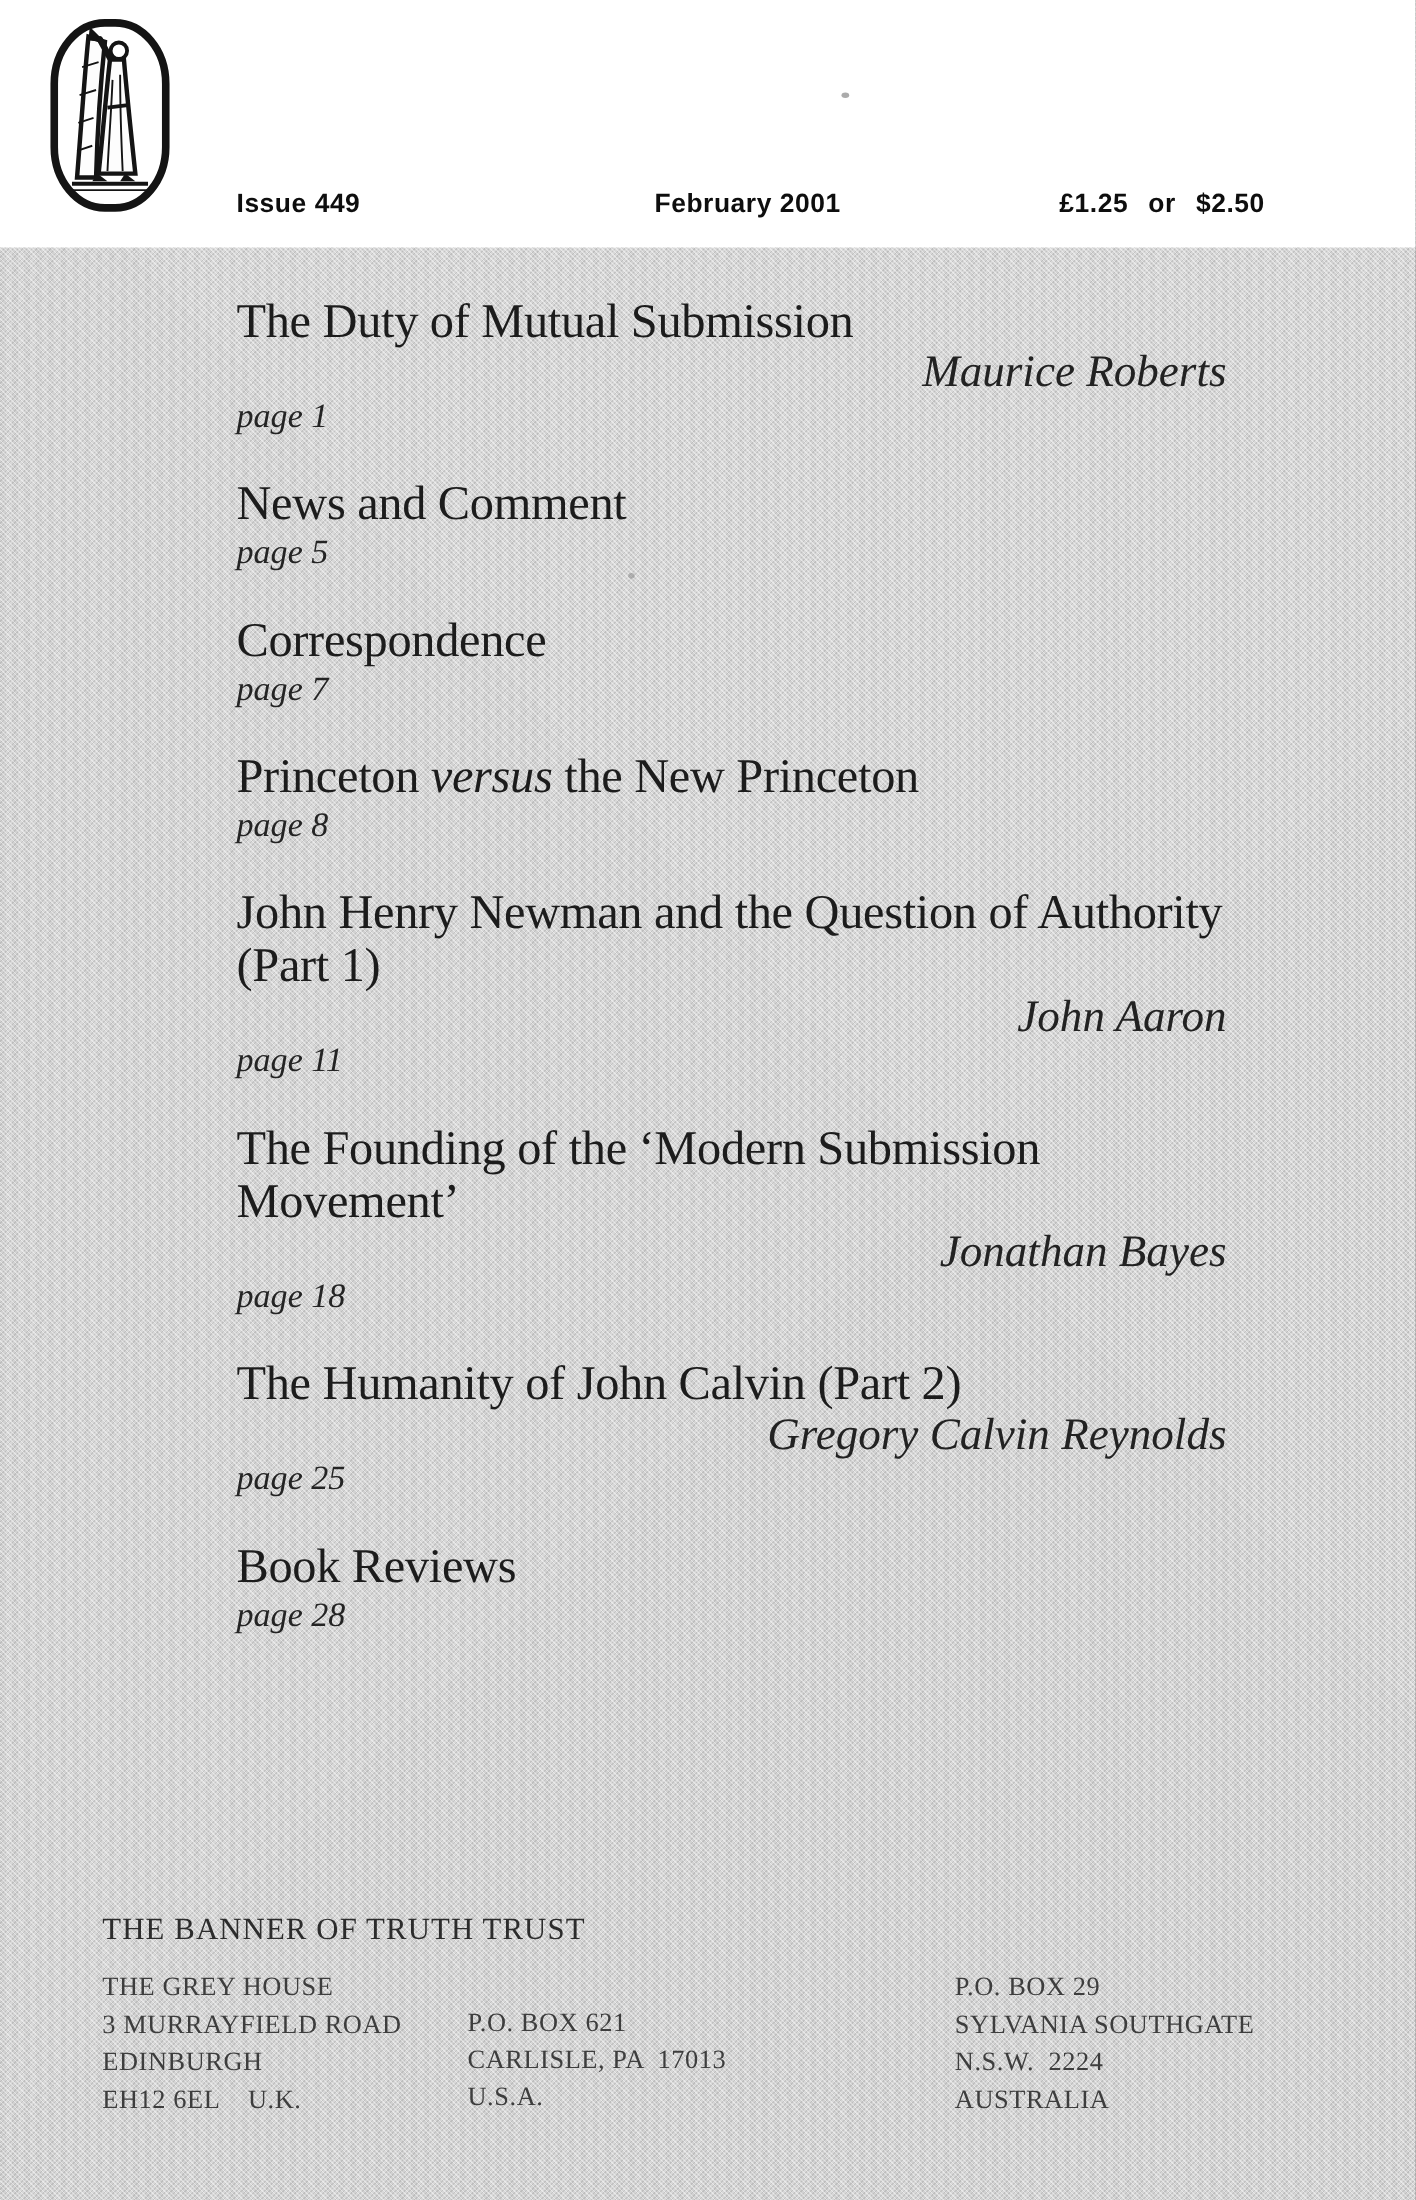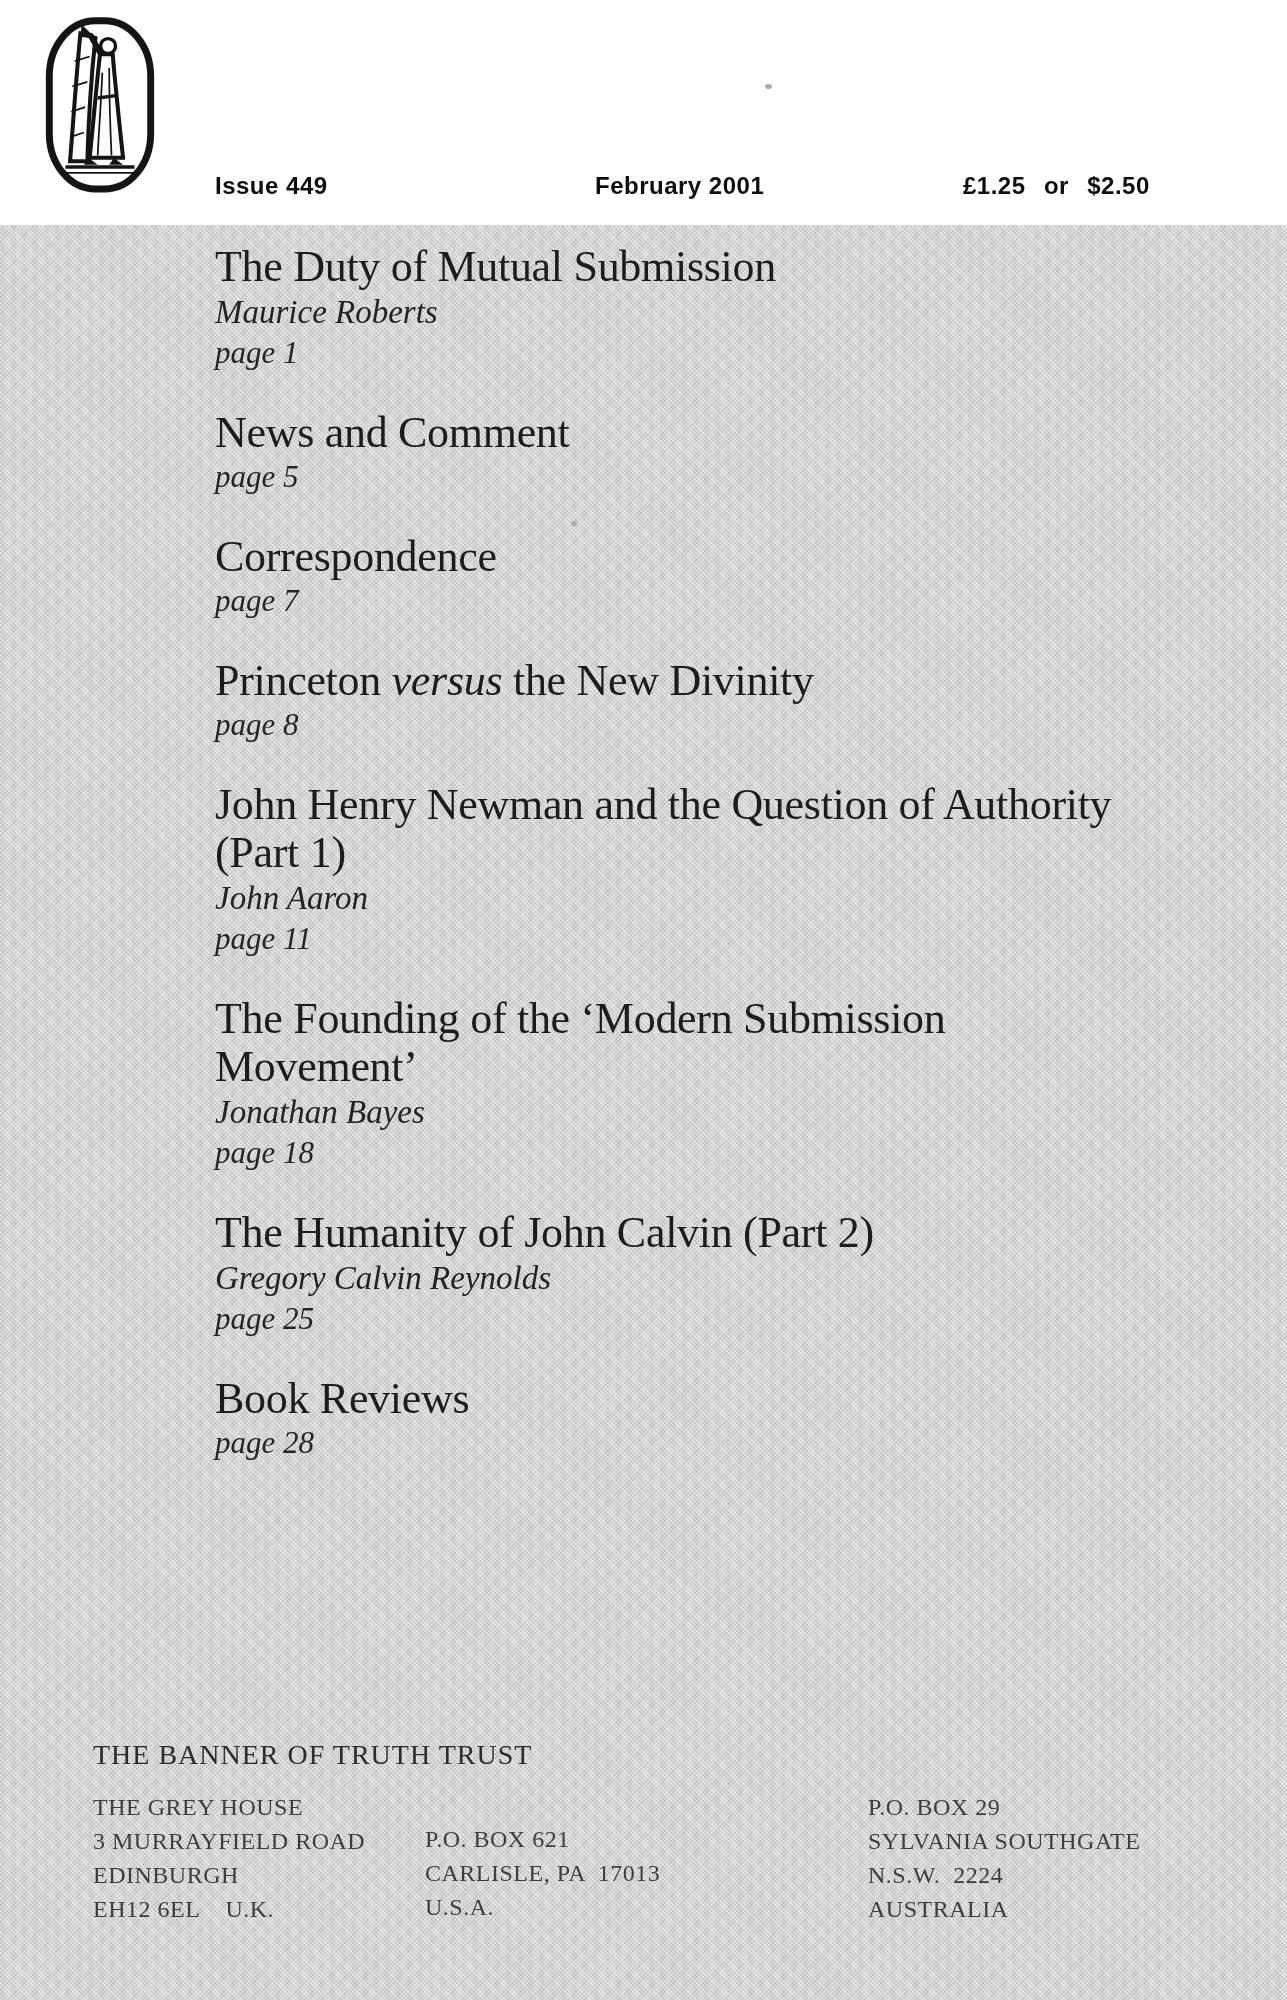--- a/index.html
+++ b/index.html
@@ -36,31 +36,31 @@
   .price { left:963px; word-spacing:2px; }
 
   
   .speck { position:absolute; border-radius:50%; background:#8f8f8f; opacity:0.75; }
   .speck-1 { left:765px; top:84px;  width:7px; height:5px; }
   .speck-2 { left:571px; top:521px; width:6px; height:5px; opacity:0.55; }
 
   
   .contents {
     position:absolute; top:225px; left:215px; width:900px;
-    padding-top:18px;
+    padding-top:43px;
   }
   .entry { margin:0 0 36px 0; }
   .entry-title {
     margin:0; font-weight:400;
     font-size:44px; line-height:48px;
     color:#1c1c1c; letter-spacing:-0.3px;
   }
   .entry-title .em { font-style:italic;text-align:right; }
   .entry-author {
-    font-style:italic; font-size:33px; line-height:42px; color:#222222;
+    font-style:italic; font-size:41px; line-height:42px; color:#222222;text-align:right;
   }
   .entry-page {
     font-style:italic; font-size:31px; line-height:40px; color:#242424;
   }
 
   
   .publisher { position:absolute; top:1738px; left:93px; right:30px; color:#2e2e2e; }
   .publisher-name {
     margin:0 0 18px 0; font-weight:400;
     font-size:28px; line-height:34px; letter-spacing:1px;
@@ -118,21 +118,21 @@
       <h2 class="entry-title">News and Comment</h2>
       <div class="entry-page">page 5</div>
     </article>
 
     <article class="entry">
       <h2 class="entry-title">Correspondence</h2>
       <div class="entry-page">page 7</div>
     </article>
 
     <article class="entry">
-      <h2 class="entry-title"><span>Princeton </span><span class="em">versus</span><span> the New Divinity</span></h2>
+      <h2 class="entry-title"><span>Princeton </span><span class="em">versus</span><span> the New Princeton</span></h2>
       <div class="entry-page">page 8</div>
     </article>
 
     <article class="entry">
       <h2 class="entry-title">John Henry Newman and the Question of Authority (Part 1)</h2>
       <div class="entry-author">John Aaron</div>
       <div class="entry-page">page 11</div>
     </article>
 
     <article class="entry">

